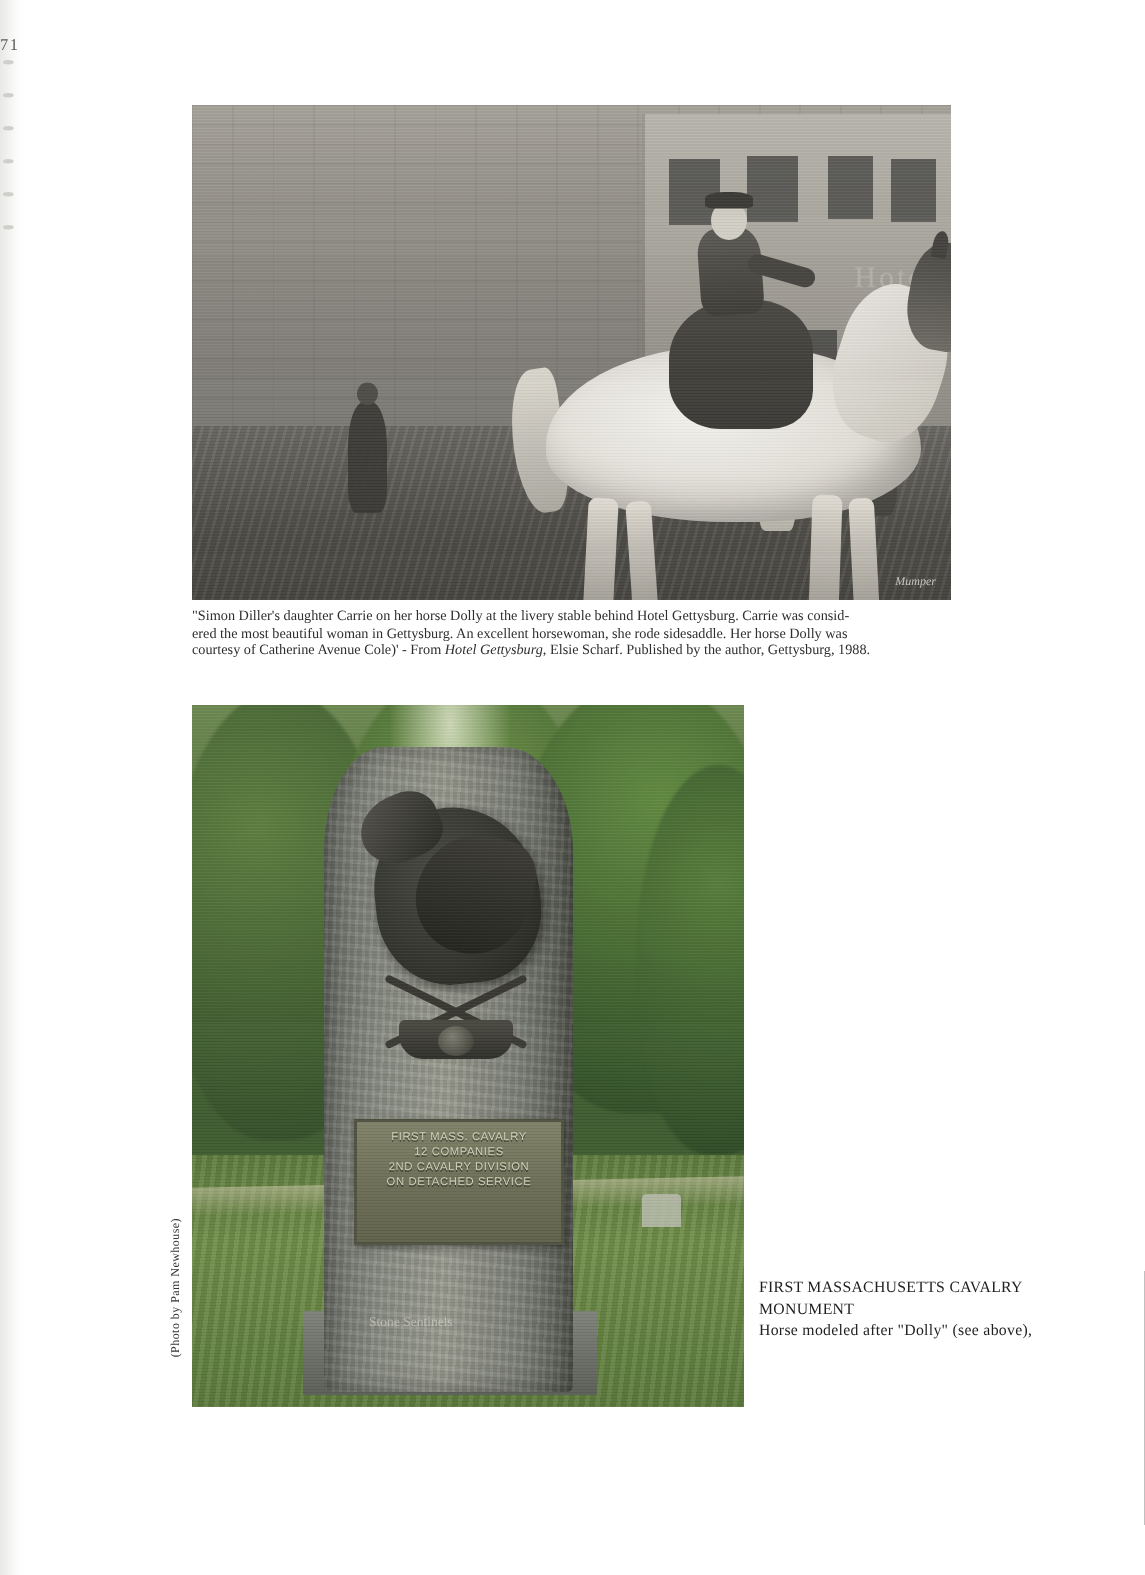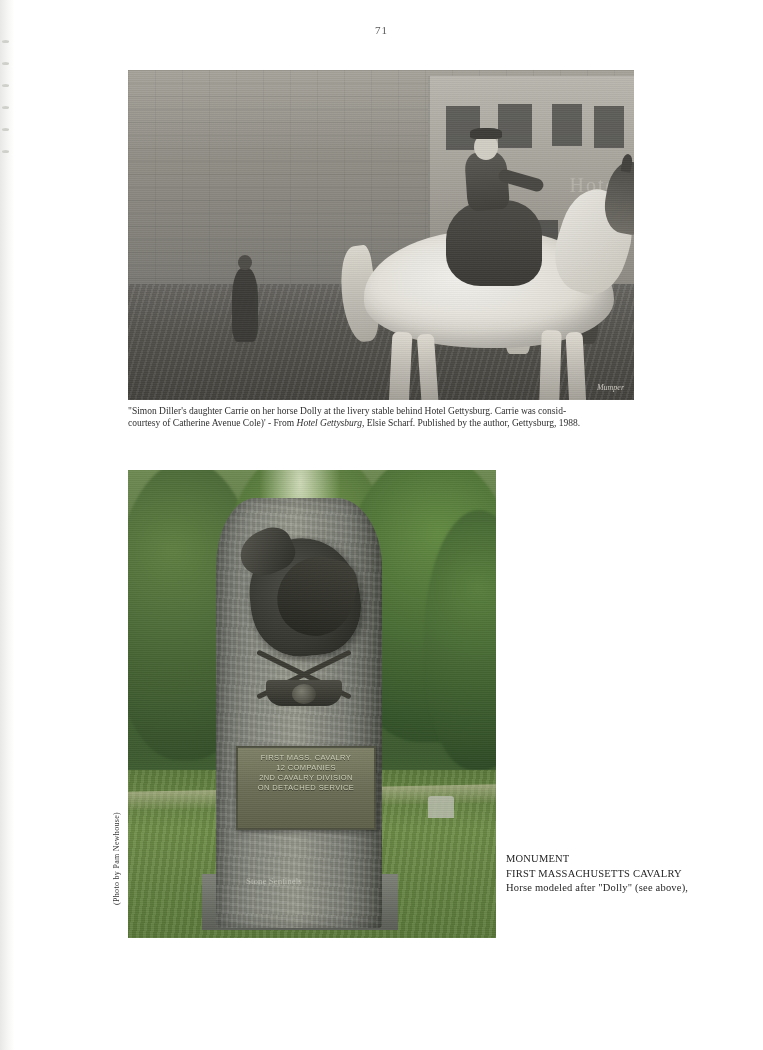--- a/index.html
+++ b/index.html
@@ -30,21 +30,21 @@
     width: 7px;
     height: 3px;
     border-radius: 50%;
     background: #cfcfcb;
   }
   .page-number {
     position: absolute;
     top: 24px;
     left: 0;
     width: 763px;
-    text-align: center;
+    text-align: left;
     font-size: 11px;
     color: #5a5a5a;
     letter-spacing: 1px;
   }
 
   
   .photo-top {
     position: absolute;
     left: 128px;
     top: 70px;
@@ -461,20 +461,21 @@
     <div class="rider-arm"></div>
     <div class="rider-head"></div>
     <div class="rider-hat"></div>
 
     <div class="pt-signature">Mumper</div>
     <div class="grain"></div>
   </div>
 
   <div class="caption-top">
     <div>"Simon Diller's daughter Carrie on her horse Dolly at the livery stable behind Hotel Gettysburg.  Carrie was consid-</div>
+    <div>ered the most beautiful woman in Gettysburg.  An excellent horsewoman, she rode sidesaddle.  Her horse Dolly was</div>
     <div>
       <span>courtesy of Catherine Avenue Cole)'   - From </span><span class="ital">Hotel Gettysburg</span><span>, Elsie Scharf.  Published by the author, Gettysburg, 1988.</span>
     </div>
   </div>
 
   <div class="photo-bottom">
     <div class="pb-sky"></div>
     <div class="tree t1"></div>
     <div class="tree t2"></div>
     <div class="tree t3"></div>
@@ -509,18 +510,18 @@
       <div>ON DETACHED SERVICE</div>
     </div>
 
     <div class="pb-watermark">Stone Sentinels</div>
     <div class="grain"></div>
   </div>
 
   <div class="photo-credit">(Photo by Pam Newhouse)</div>
 
   <div class="caption-right">
+    <div>FIRST MASSACHUSETTS CAVALRY</div>
     <div>MONUMENT</div>
-    <div>FIRST MASSACHUSETTS CAVALRY</div>
     <div>Horse modeled after "Dolly" (see above),</div>
   </div>
 
 </div>
 
 </body></html>

